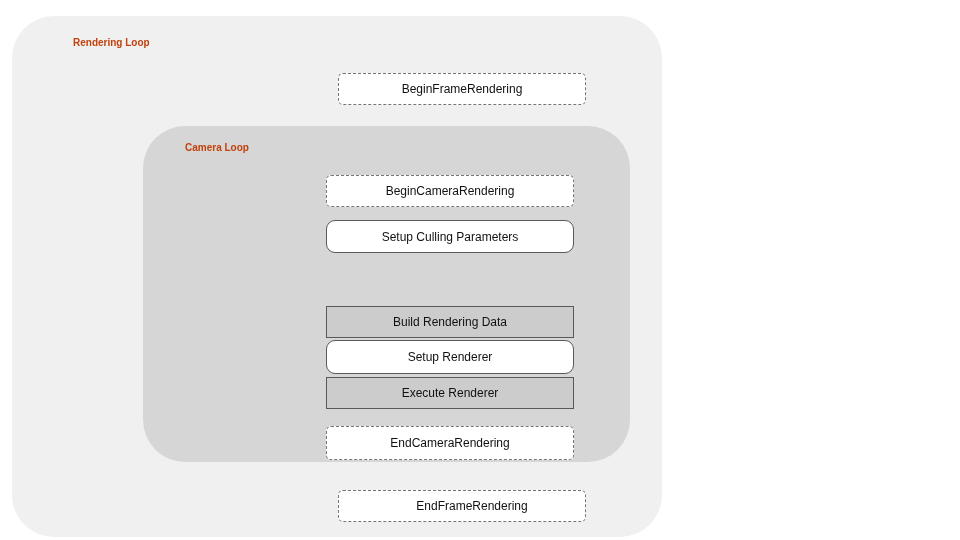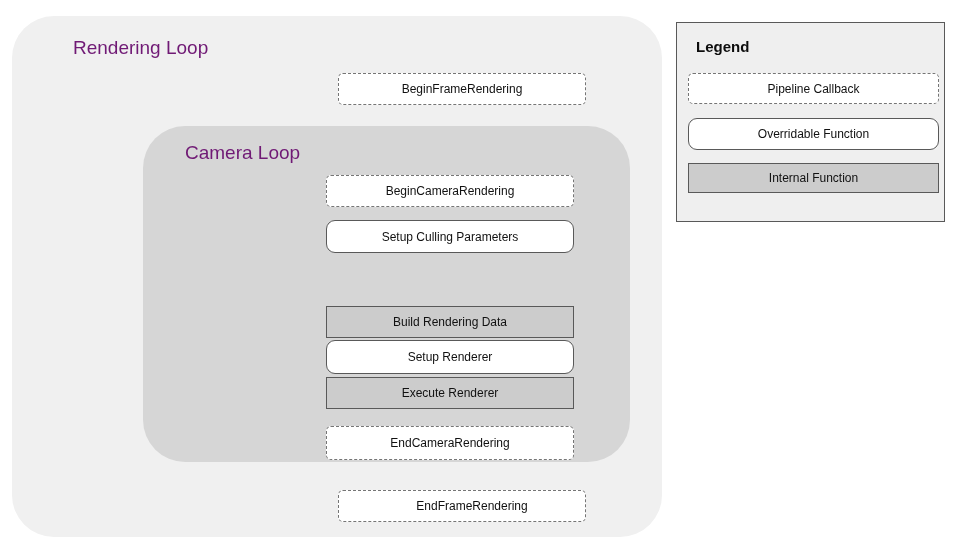--- a/index.html
+++ b/index.html
@@ -26,23 +26,23 @@
   }
   .camera-loop {
     position: absolute;
     left: 131px; top: 110px;   
     width: 487px; height: 336px;
     background: var(--camera-bg);
     border-radius: 42px;
   }
   .container-title {
     position: absolute;
-    font-size: 19px;
-    font-weight: normal;
-    color: #701a75;
+    font-size: 10px;
+    font-weight: bold;
+    color: #c2410c;
     white-space: nowrap;
   }
 
   
   .node {
     position: absolute;
     left: 326px;
     width: 248px;
     height: 32px;
     box-sizing: border-box;
@@ -113,23 +113,14 @@
       <div class="node internal-function" style="left:183px; top:180px;">Build Rendering Data</div>
 
       <div class="node internal-function" style="left:183px; top:251px;">Execute Renderer</div>
 
       <div class="node pipeline-callback" style="left:183px; top:300px; height:34px;">EndCameraRendering</div>
     </div>
 
     <div class="node pipeline-callback" style="top:474px;padding-left:20px;">EndFrameRendering</div>
   </div>
 
-  <div class="legend">
-    <div class="legend-title">Legend</div>
-
-    <div class="node pipeline-callback" style="top:50px; height:31px;">Pipeline Callback</div>
-
-    <div class="node overridable-function" style="top:95px; height:32px;">Overridable Function</div>
-
-    <div class="node internal-function" style="top:140px; height:30px;">Internal Function</div>
-  </div>
 
 </div>
 
 </body></html>

